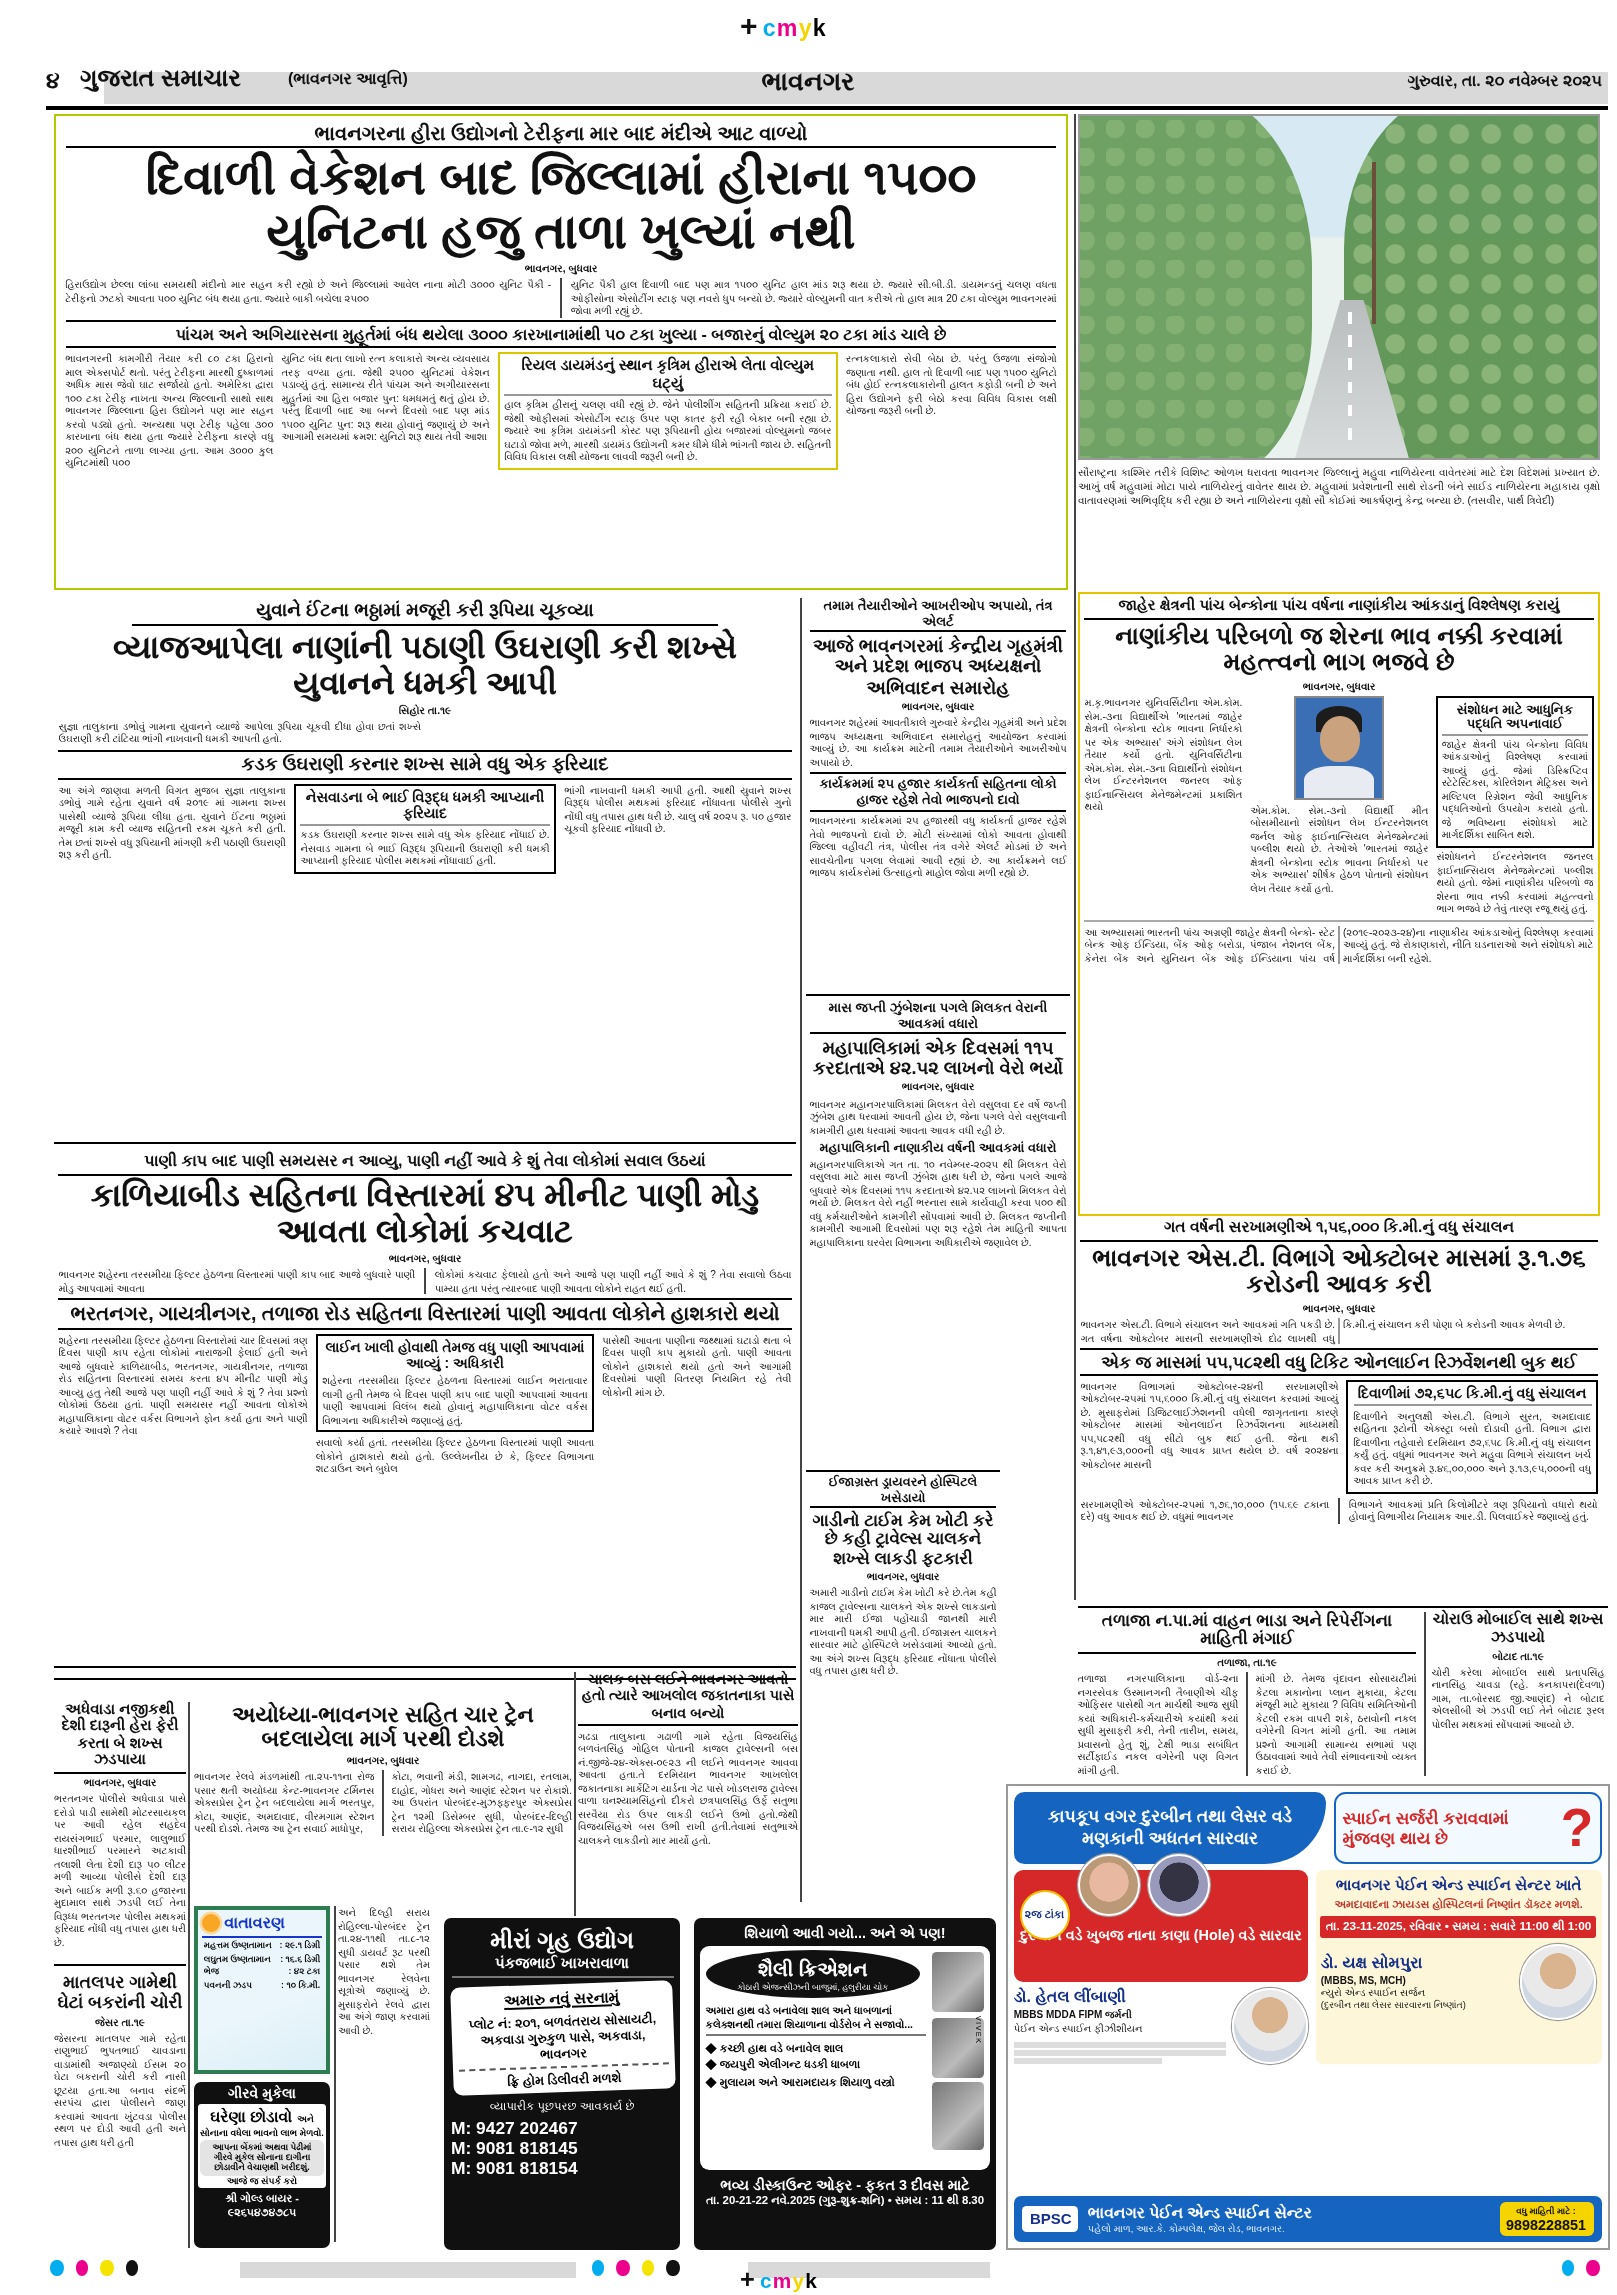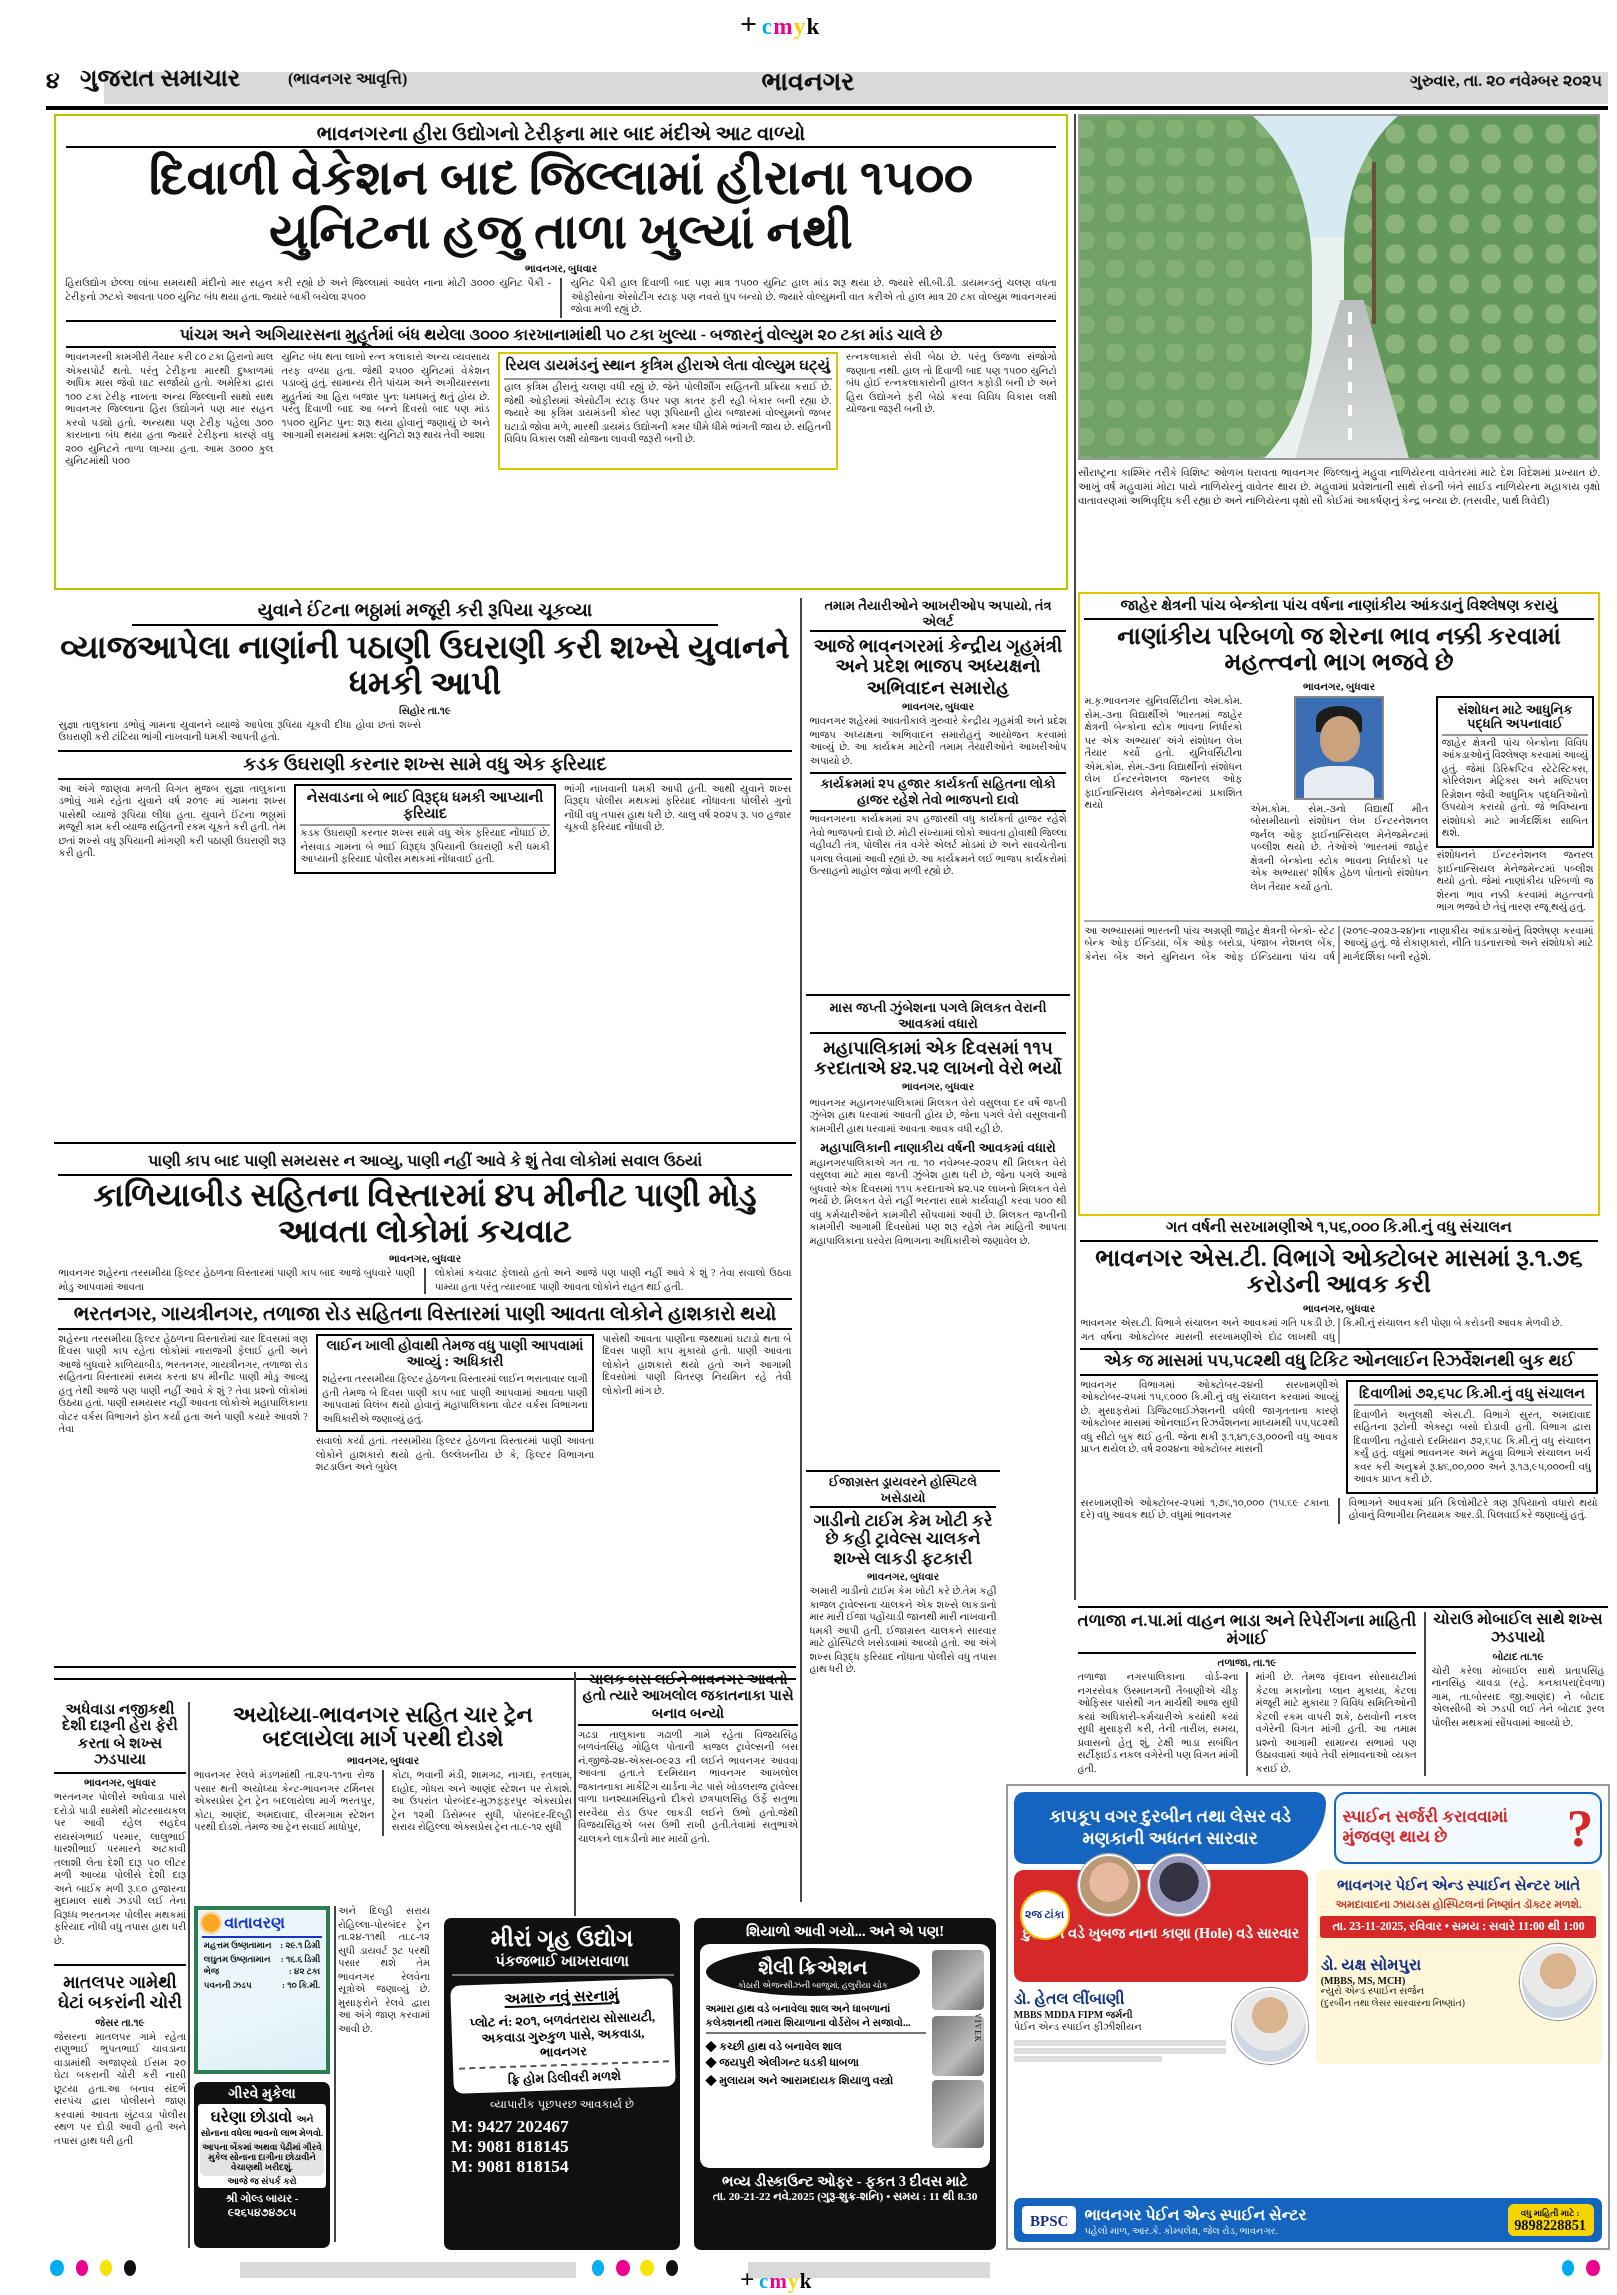--- a/index.html
+++ b/index.html
@@ -1,17 +1,17 @@
 <!DOCTYPE html>
 <html style="font-size:9.2px"><head>
 <meta charset="utf-8">
 <style>
   html,body{margin:0;padding:0;background:#f2f2f2;}
   .page{position:relative;width:1617px;height:2295px;background:#fff;overflow:hidden;
-        font-family:Liberation Serif, serif;color:#111;}
+        font-family:Liberation Sans, sans-serif;color:#111;}
   .inner{position:absolute;left:0;top:0;width:809px;height:1148px;
          transform:scale(2);transform-origin:0 0;}
   .abs{position:absolute;box-sizing:border-box;}
   .k{font-weight:bold;text-align:center;line-height:1.15;}
   .kund{border-bottom:0.9px solid #000;padding-bottom:1.2px;margin-bottom:1.7px;}
   .hl{font-weight:bold;text-align:center;line-height:1.12;}
   .dl{font-weight:bold;text-align:center;font-size:5.2px;margin:1.2px 0;}
   .bd{text-align:justify;line-height:1.3;font-size:5px;}
   .c2{column-count:2;column-gap:4px;column-rule:0.6px solid #999;}
   .subhead{font-weight:bold;text-align:center;border-top:0.9px solid #000;border-bottom:0.9px solid #000;

